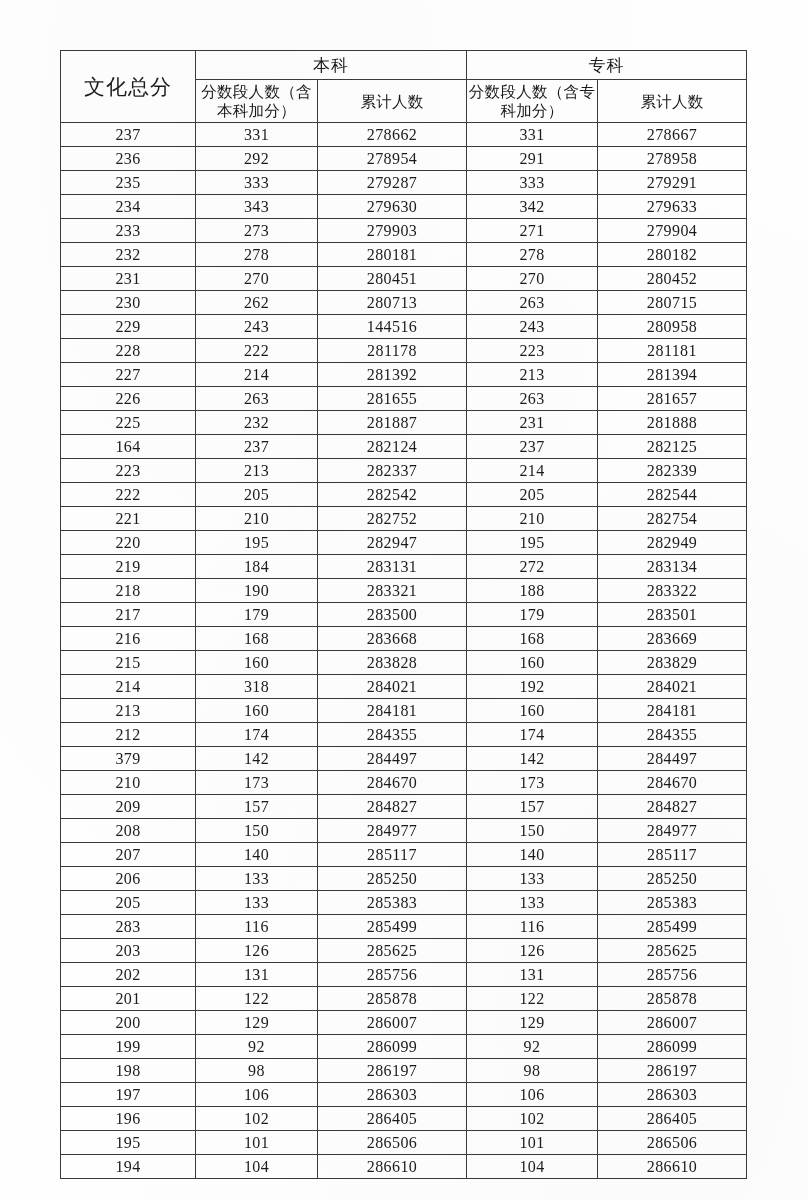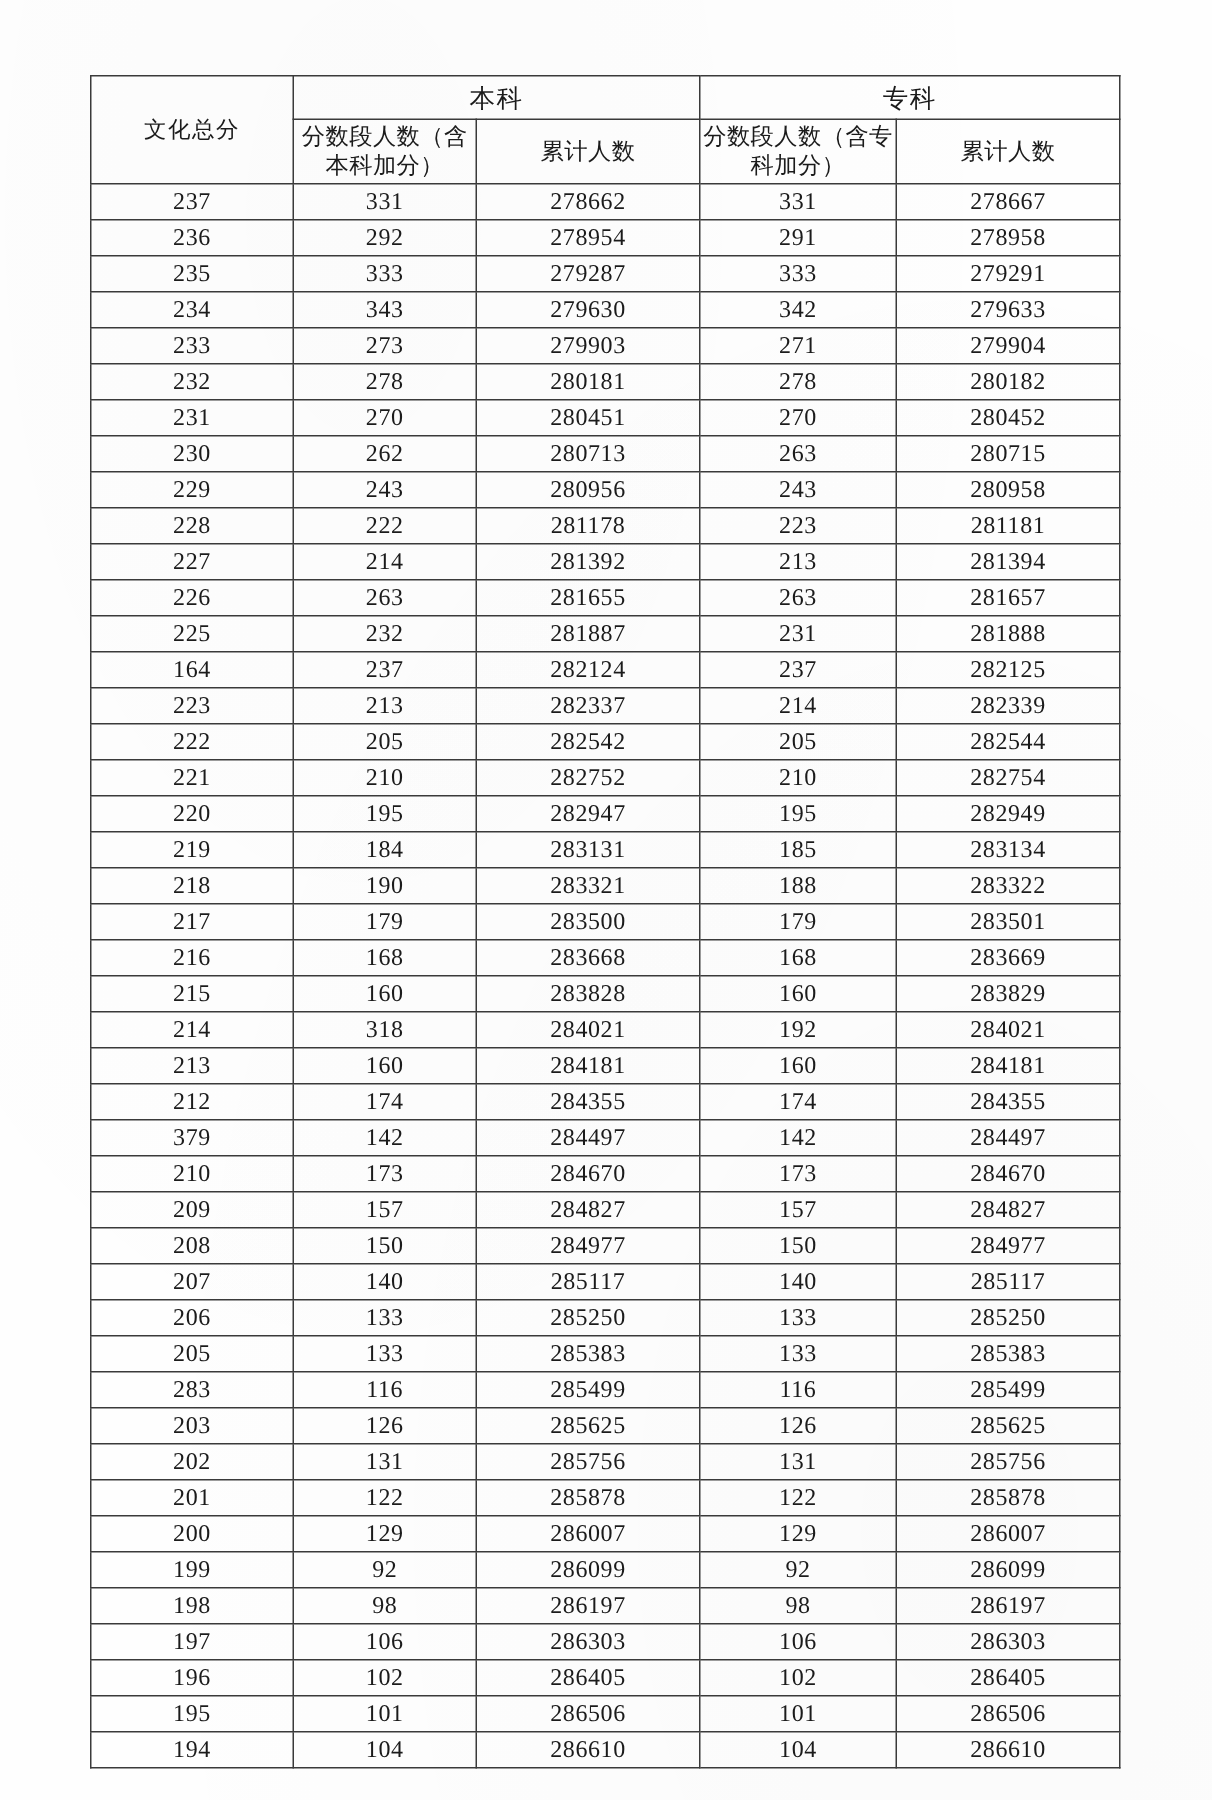--- a/index.html
+++ b/index.html
@@ -72,21 +72,21 @@
 
   .sub-head {
     height: 42px;
     font-size: 15.5px;
     line-height: 19px;
     letter-spacing: 0.3px;
     padding: 0 3px;
   }
 
   .score-head {
-    font-size: 15px;
+    font-size: 21px;
     letter-spacing: 1px;
   }
 
   #score-table tbody td {
     height: 23px;
     font-size: 16px;
     letter-spacing: 0.4px;
     font-family: "Liberation Serif", "DejaVu Serif", serif;
   }
 
@@ -181,21 +181,21 @@
         <tr>
           <td>230</td>
           <td>262</td>
           <td>280713</td>
           <td>263</td>
           <td>280715</td>
         </tr>
         <tr>
           <td>229</td>
           <td>243</td>
-          <td>280956</td>
+          <td>144516</td>
           <td>243</td>
           <td>280958</td>
         </tr>
         <tr>
           <td>228</td>
           <td>222</td>
           <td>281178</td>
           <td>223</td>
           <td>281181</td>
         </tr>
@@ -252,21 +252,21 @@
           <td>220</td>
           <td>195</td>
           <td>282947</td>
           <td>195</td>
           <td>282949</td>
         </tr>
         <tr>
           <td>219</td>
           <td>184</td>
           <td>283131</td>
-          <td>185</td>
+          <td>272</td>
           <td>283134</td>
         </tr>
         <tr>
           <td>218</td>
           <td>190</td>
           <td>283321</td>
           <td>188</td>
           <td>283322</td>
         </tr>
         <tr>

